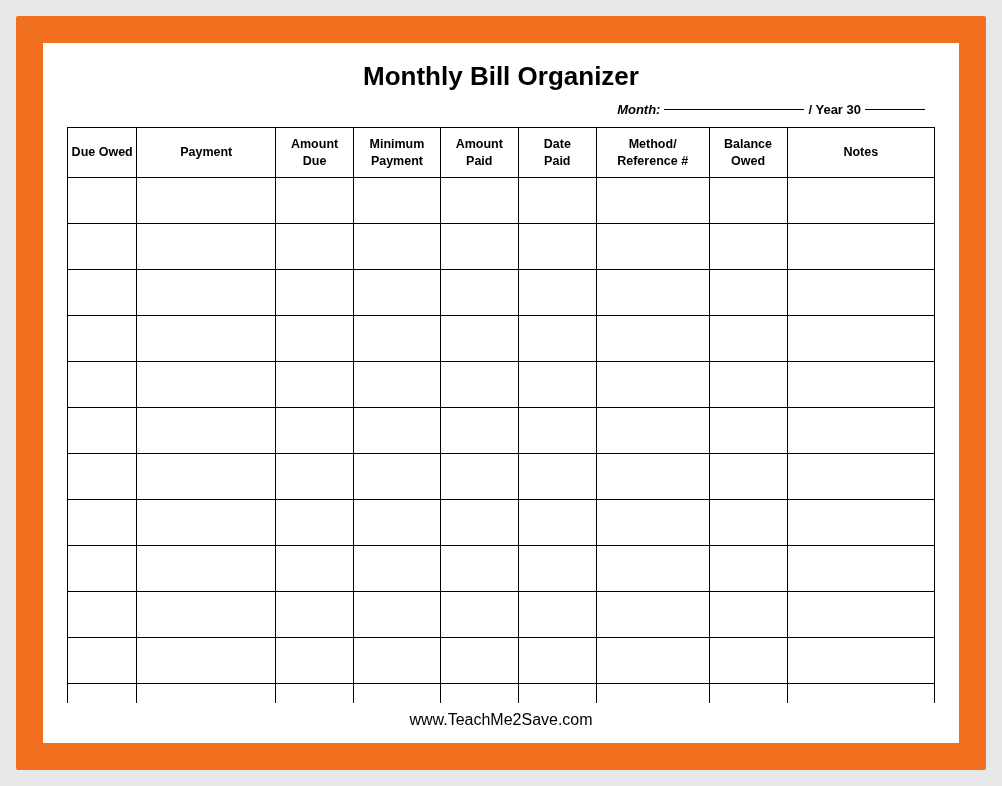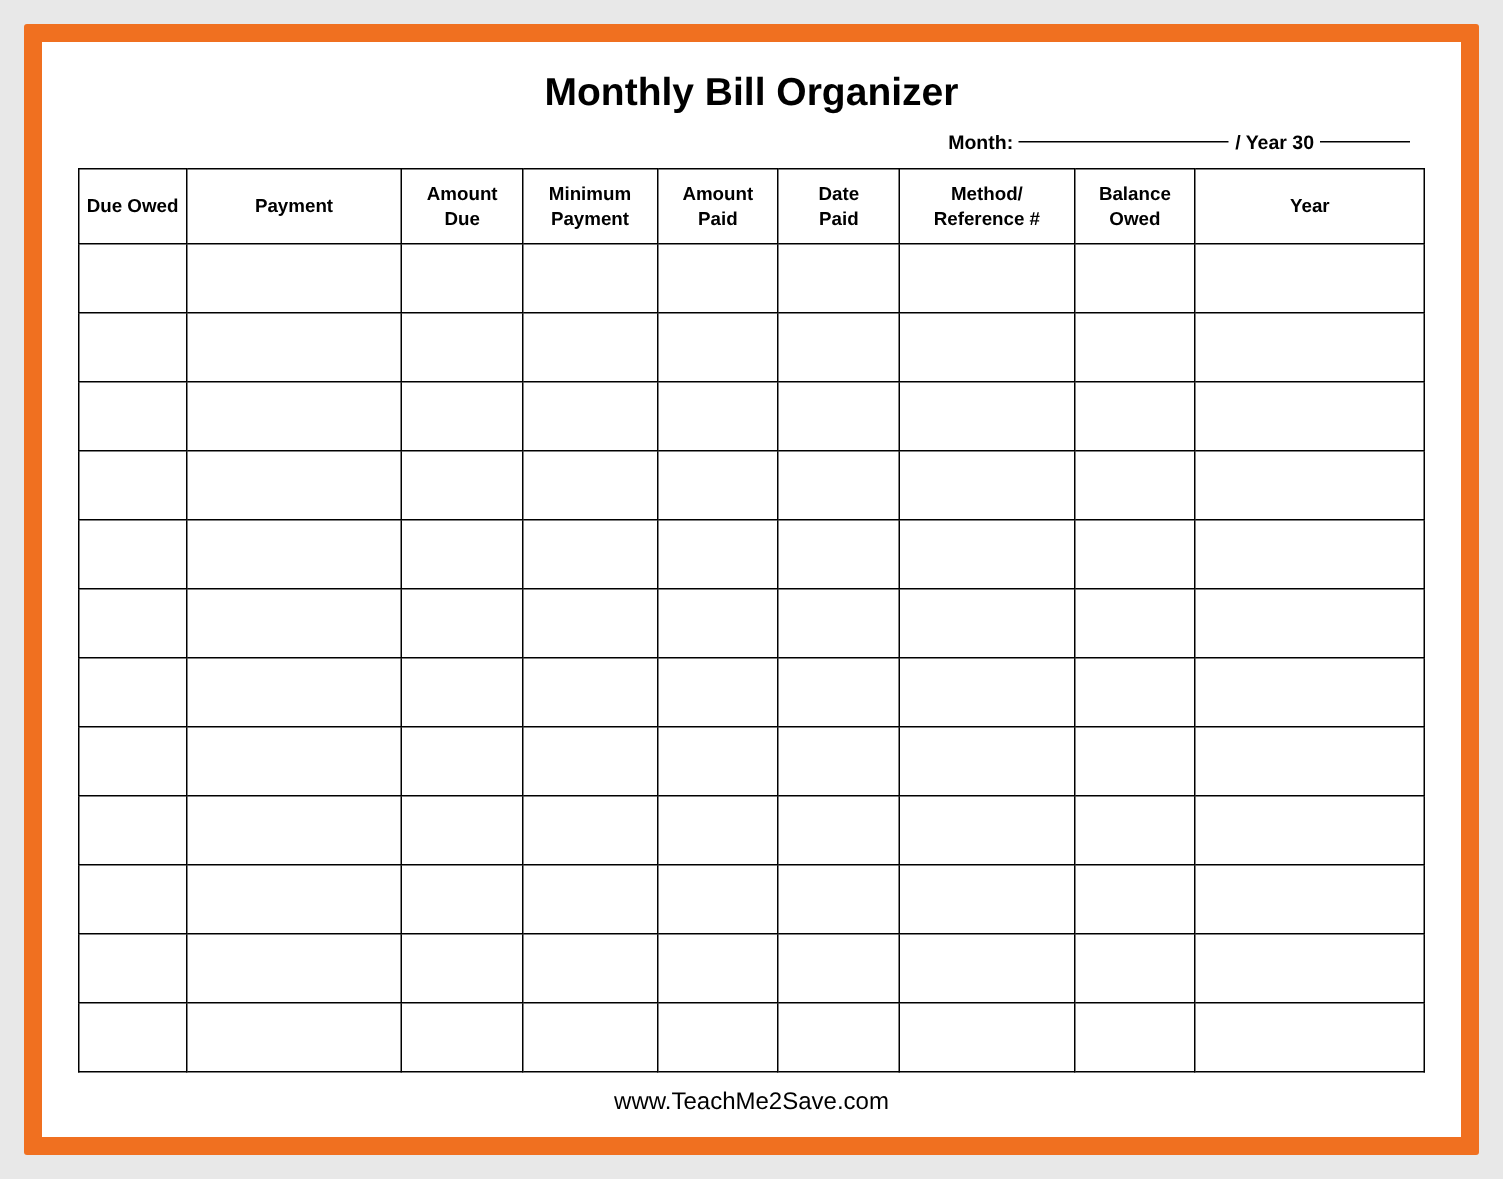--- a/index.html
+++ b/index.html
@@ -15,21 +15,21 @@
       display: flex;
       align-items: center;
       justify-content: center;
       font-family: Arial, sans-serif;
     }
 
     .outer-border {
       width: 970px;
       height: 754px;
       background: #f07020;
-      padding: 12px;
+      padding: 27px;
       border-radius: 2px;
     }
 
     .inner-container {
       width: 100%;
       height: 100%;
       background: white;
       padding: 18px 24px 14px 24px;
       display: flex;
       flex-direction: column;
@@ -49,20 +49,21 @@
       justify-content: flex-end;
       align-items: center;
       font-size: 13px;
       font-weight: bold;
       margin-bottom: 10px;
       padding-right: 10px;
     }
 
     .month-year-row .label {
       font-weight: bold;
+      font-style: italic;
     }
 
     .month-line {
       display: inline-block;
       width: 140px;
       border-bottom: 1.5px solid #000;
       margin: 0 4px;
     }
 
     .year-line {
@@ -150,21 +151,21 @@
         <thead>
           <tr>
             <th>Due Owed</th>
             <th>Payment</th>
             <th>Amount<br>Due</th>
             <th>Minimum<br>Payment</th>
             <th>Amount<br>Paid</th>
             <th>Date<br>Paid</th>
             <th>Method/<br>Reference #</th>
             <th>Balance<br>Owed</th>
-            <th>Year</th>
+            <th>Notes</th>
           </tr>
         </thead>
         <tbody id="table-body">
         <tr>
               <td></td>
               <td></td>
               <td></td>
               <td></td>
               <td></td>
               <td></td>

